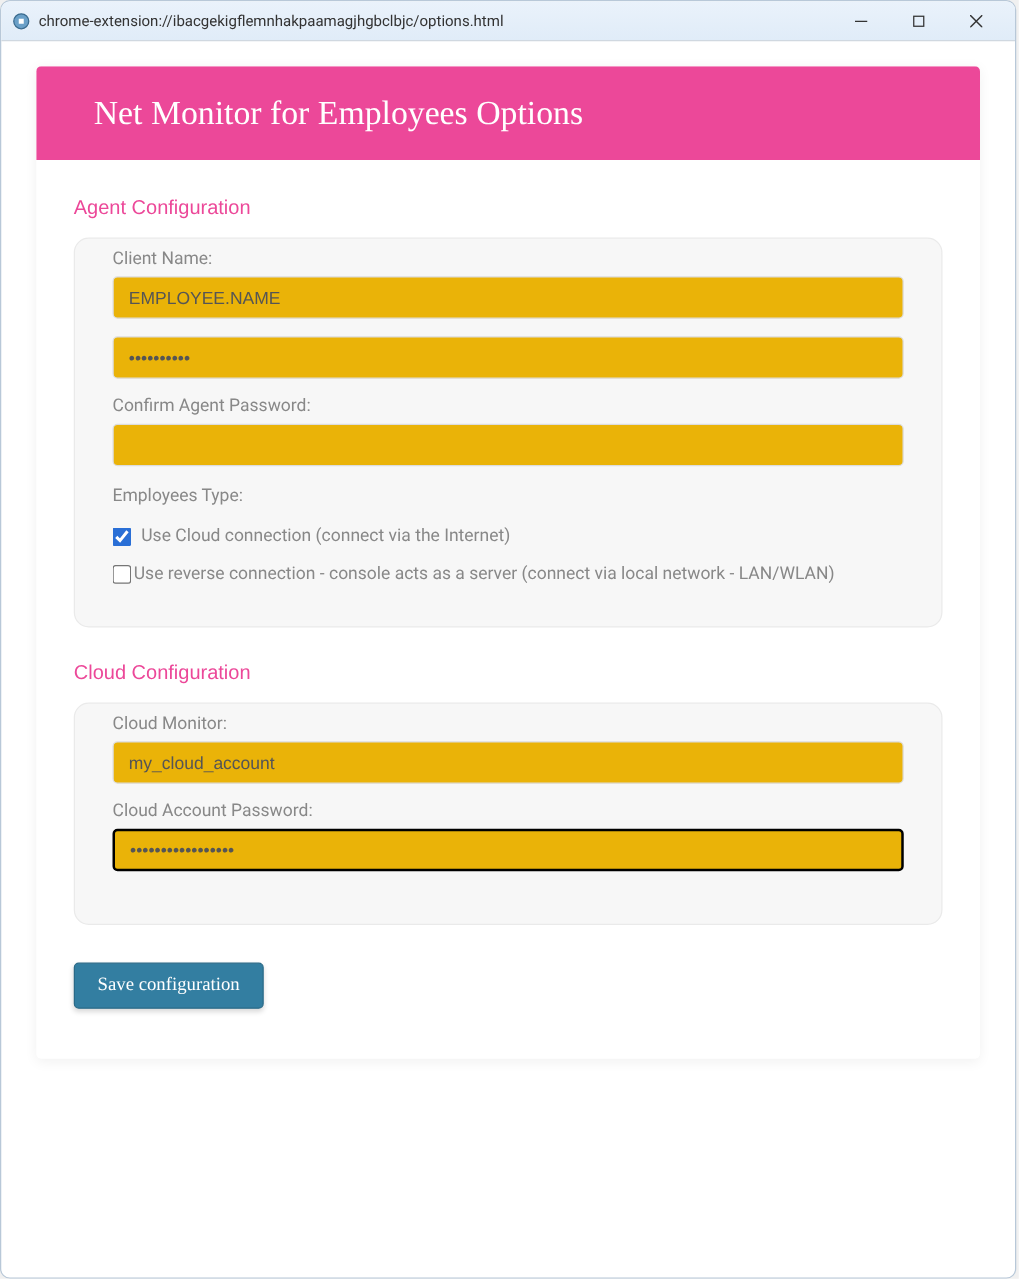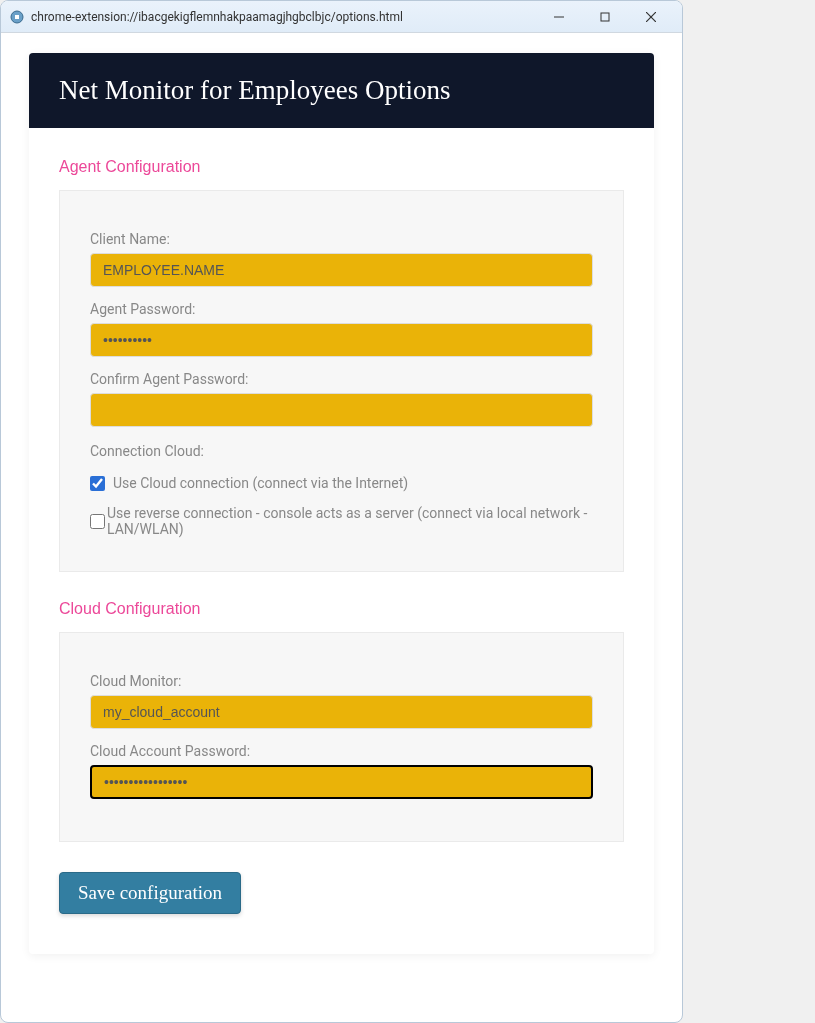--- a/index.html
+++ b/index.html
@@ -8,21 +8,21 @@
       box-sizing: border-box;
     }
     body {
       font-family: -apple-system, BlinkMacSystemFont, "Segoe UI", Roboto, Arial, sans-serif;
       background: #f0f0f0;
       width: 815px;
       height: 1023px;
       overflow: hidden;
     }
     .window {
-      width: 683px;
+      width: 813px;
       height: 1023px;
       background: #ffffff;
       border: 1px solid #b8c8d8;
       border-radius: 8px;
       overflow: hidden;
       display: flex;
       flex-direction: column;
     }
     .titlebar {
       height: 32px;
@@ -67,42 +67,42 @@
       padding: 20px 28px;
       overflow: auto;
     }
     .card {
       background: #ffffff;
       border-radius: 4px;
       box-shadow: 0 2px 10px rgba(0,0,0,0.06);
       overflow: hidden;
     }
     .card-header {
-      background: #0f172a;
+      background: #ec4899;
       color: #ffffff;
-      padding: 22px 30px;
+      padding: 22px 46px;
       font-size: 27px;
       font-family: Georgia, "Times New Roman", serif;
       font-weight: 400;
     }
     .card-body {
       padding: 30px 30px 40px 30px;
     }
     .section-title {
       font-size: 16px;
       color: #ec4899;
       font-family: Liberation Sans, sans-serif;
       font-weight: 400;
       margin-bottom: 14px;
     }
     .section-box {
       background: #f7f7f7;
       border: 1px solid #eaeaea;
-      border-radius: 0;
-      padding: 40px 30px 30px 30px;
+      border-radius: 12px;
+      padding: 8px 30px 30px 30px;
       margin-bottom: 28px;
     }
     .form-group {
       margin-bottom: 14px;
     }
     .form-group:last-child {
       margin-bottom: 12px;
     }
     .form-label {
       display: block;
@@ -149,21 +149,21 @@
       font-size: 14px;
       color: #888;
       margin-bottom: 16px;
       margin-top: 16px;
     }
     .btn-primary {
       background: #337ea1;
       color: #ffffff;
       border: 1px solid #2a6a88;
       padding: 9px 18px;
-      font-size: 19px;
+      font-size: 15px;
       font-family: Georgia, "Times New Roman", serif;
       border-radius: 4px;
       cursor: pointer;
       box-shadow: 0 2px 4px rgba(0,0,0,0.15);
     }
     .save-row {
       margin-top: 30px;
     }
   </style>
 </head>
@@ -203,28 +203,27 @@
       <div class="card-header">Net Monitor for Employees Options</div>
       <div class="card-body">
 
         <div class="section-title">Agent Configuration</div>
         <div class="section-box">
           <div class="form-group">
             <label class="form-label">Client Name:</label>
             <input type="text" class="form-control" value="EMPLOYEE.NAME" style="">
           </div>
           <div class="form-group">
-            <label class="form-label">Agent Password:</label>
             <input type="text" class="form-control" value="••••••••••" style="">
           </div>
           <div class="form-group">
             <label class="form-label">Confirm Agent Password:</label>
             <input type="text" class="form-control" value="" style="">
           </div>
-          <div class="conn-type-label">Connection Cloud:</div>
+          <div class="conn-type-label">Employees Type:</div>
           <div class="checkbox-row">
             <input type="checkbox" class="cb" checked="" style="">
             <span class="checkbox-label">Use Cloud connection (connect via the Internet)</span>
           </div>
           <div class="checkbox-row" style="gap:2px;">
             <input type="checkbox" class="cb" style="">
             <span class="checkbox-label">Use reverse connection - console acts as a server (connect via local network - LAN/WLAN)</span>
           </div>
         </div>
 

